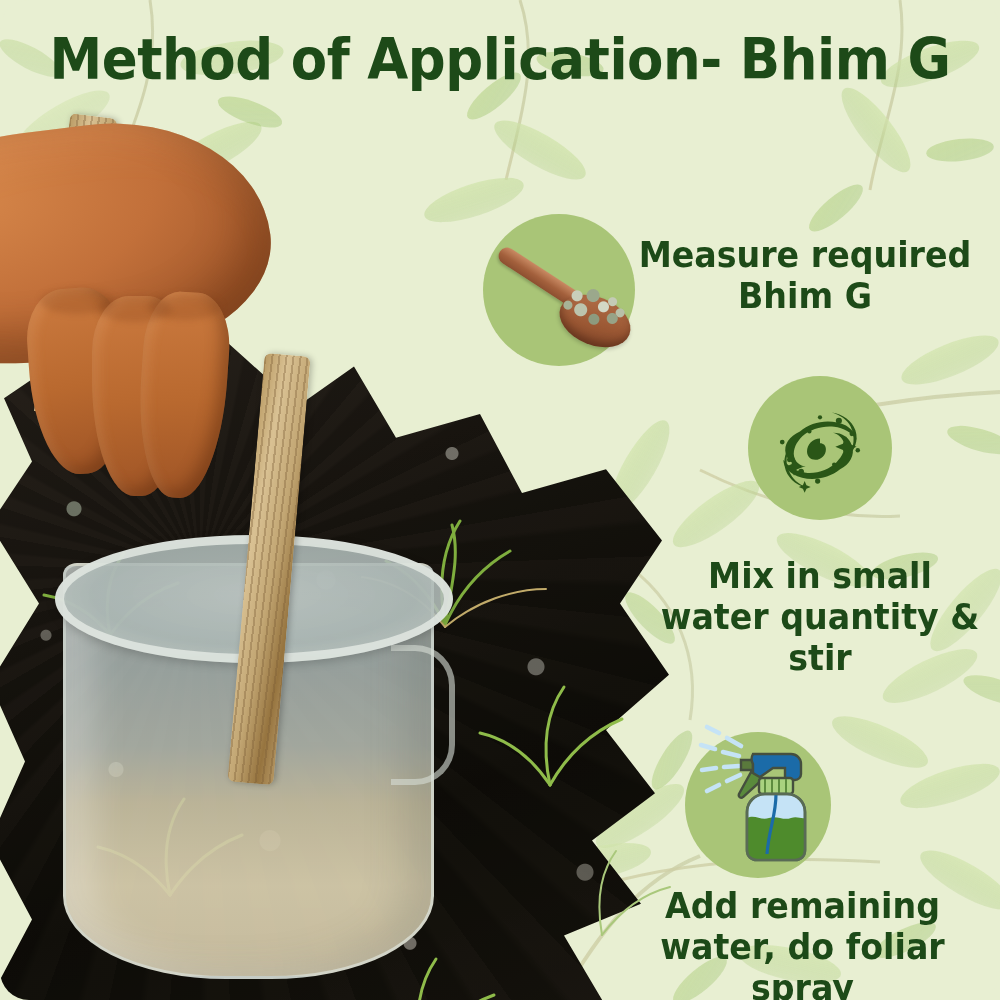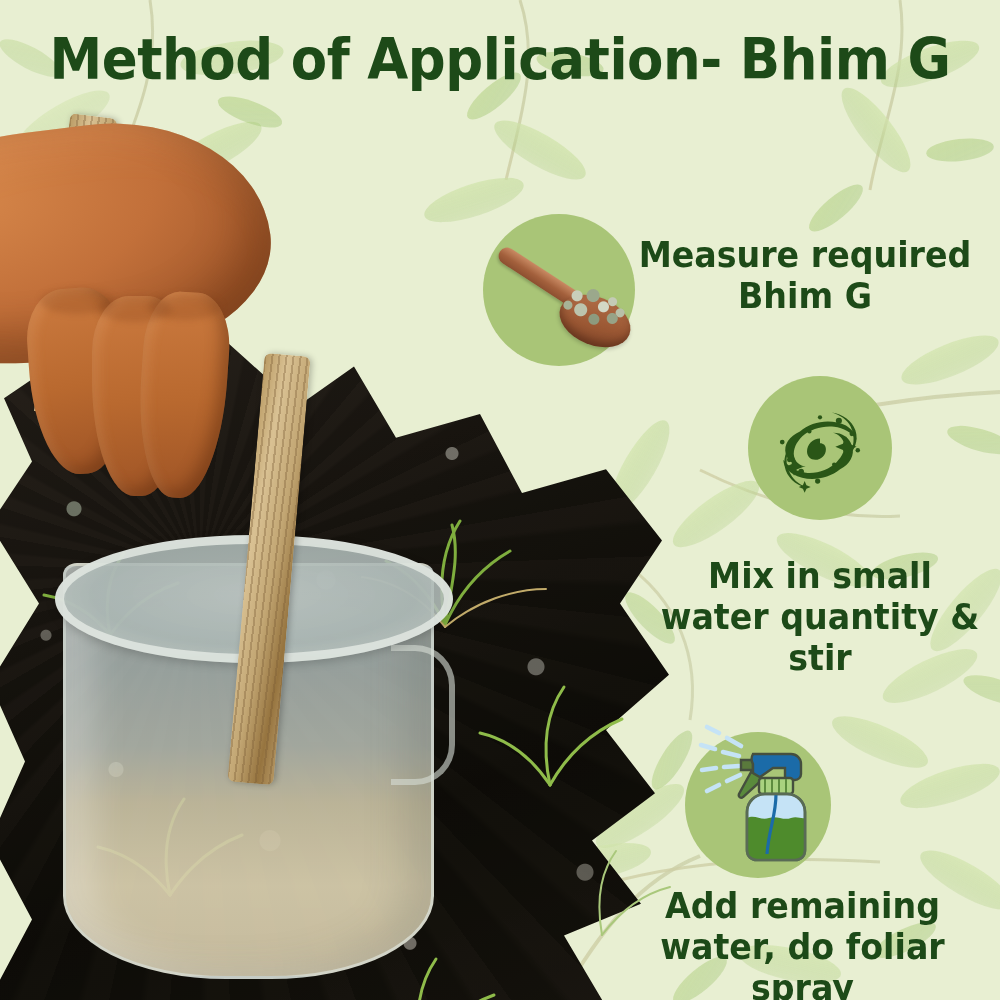--- a/index.html
+++ b/index.html
@@ -4,20 +4,21 @@
 <style>
   html,body{margin:0;padding:0;}
   body{
     width:1000px;height:1000px;overflow:hidden;
     font-family:"Liberation Sans",sans-serif;
     background:#e8efd2;
   }
   #poster{
     position:relative;width:1000px;height:1000px;overflow:hidden;
     background:#e8efd2;
+    border-radius:29px;
   }
 
   
   .bg-wash{position:absolute;inset:0;}
 
   
   .title{
     position:absolute;left:0;top:30px;width:1000px;
     text-align:center;
     font-family:"DejaVu Sans","Liberation Sans",sans-serif;

